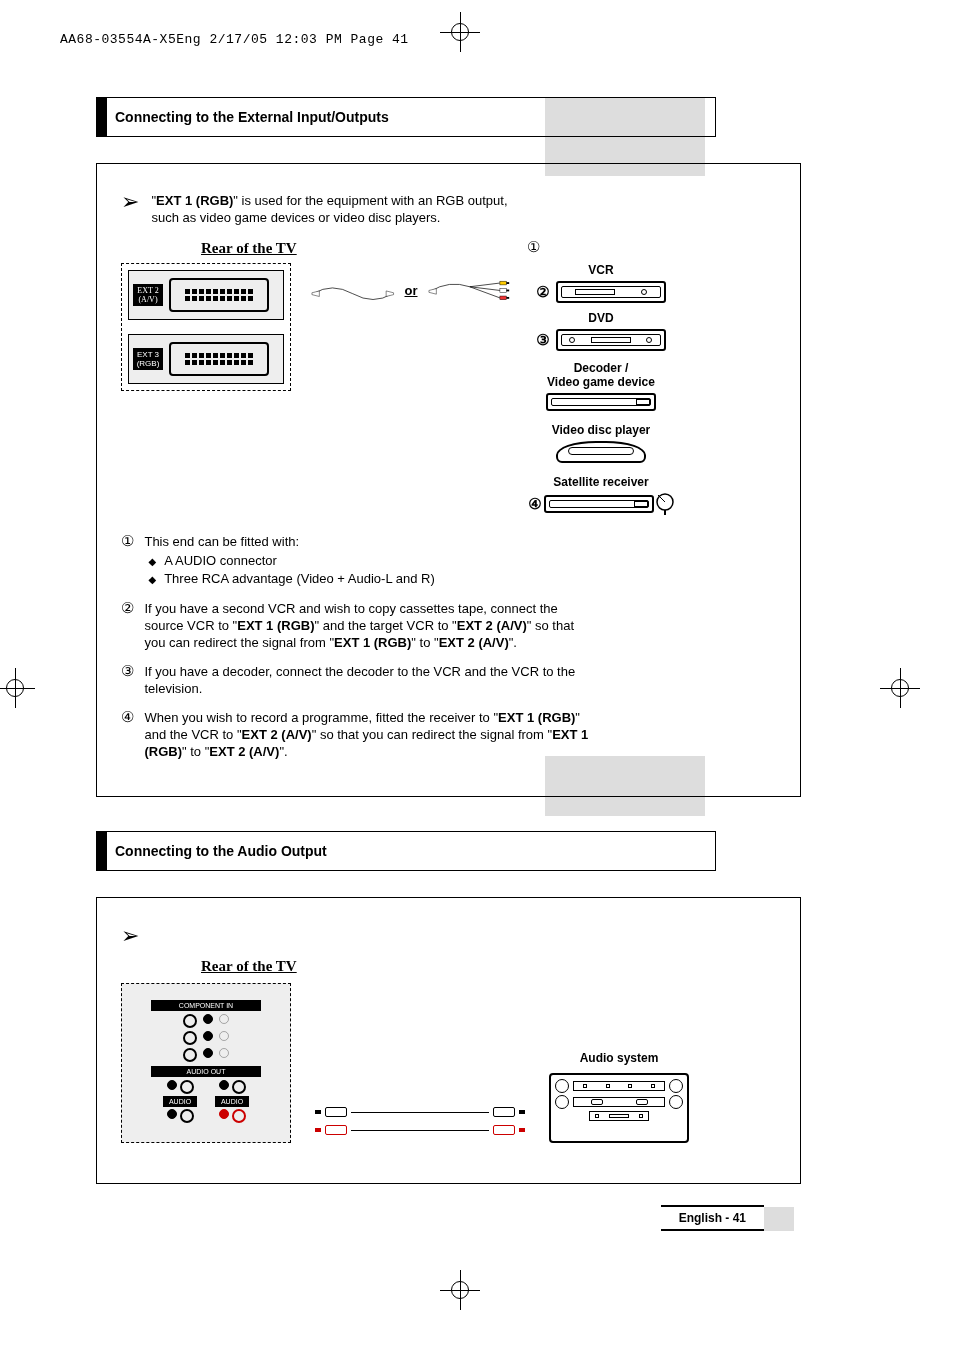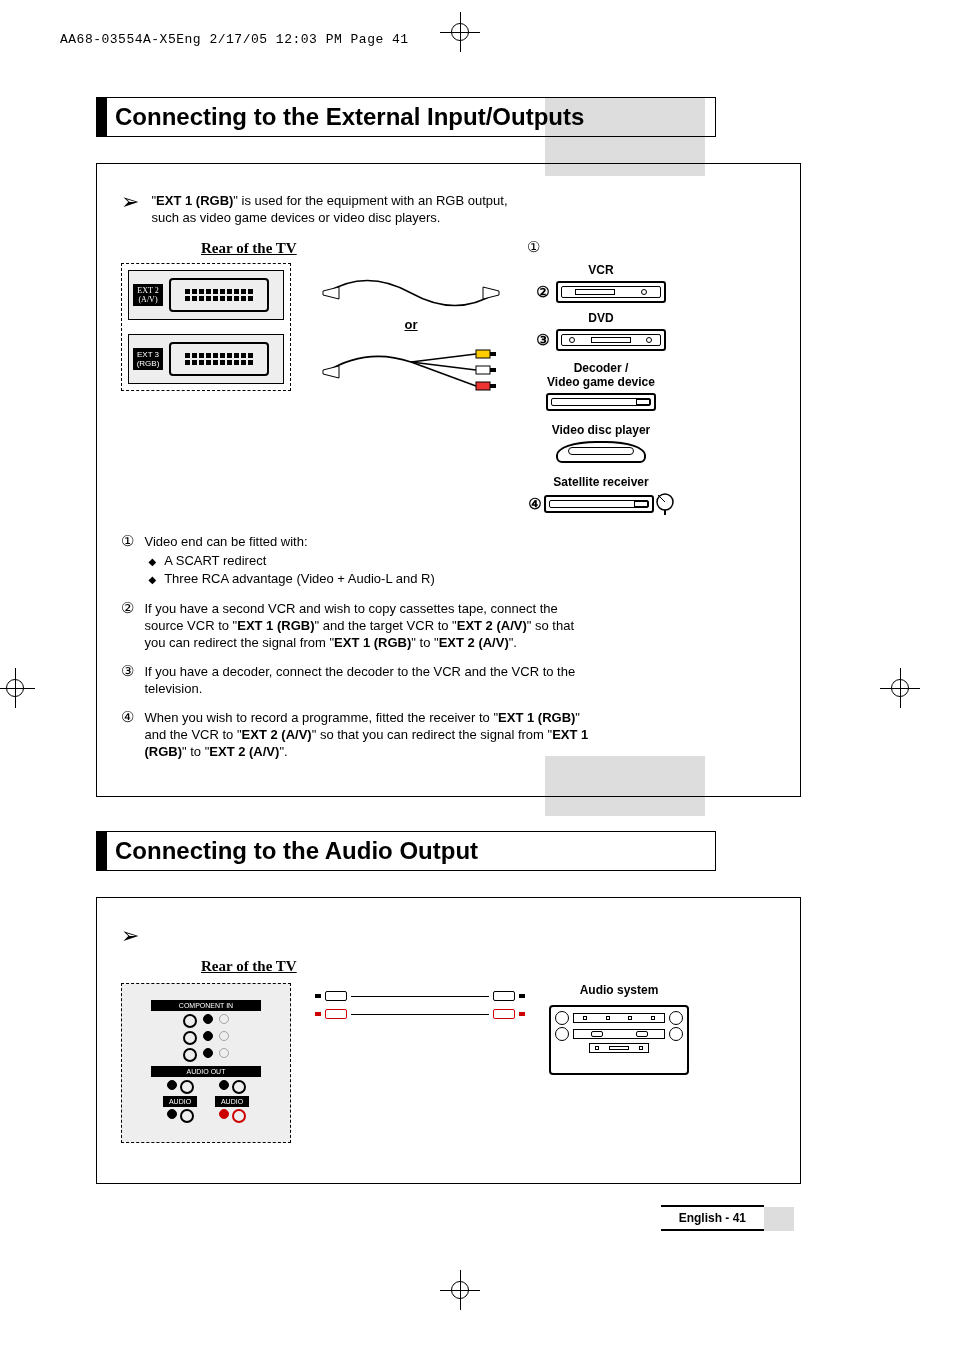--- a/index.html
+++ b/index.html
@@ -32,21 +32,21 @@
   .section-title-box {
     border: 1px solid #000;
     display: flex;
     align-items: stretch;
     height: 40px;
     margin-left: 36px;
     width: 620px;
   }
   .section-title-box .bar { width: 10px; background: #000; margin-right: 4px; }
   .section-title-box h2 {
-    font-size: 24px;
+    font-size: 14px;
     font-weight: bold;
     line-height: 38px;
     padding-left: 4px;
   }
   .grey-sidebar { position: absolute; top: 98px; left: 545px; width: 160px; height: 78px; background: #ddd; z-index: -1; }
   .grey-sidebar2 { position: absolute; top: 756px; left: 545px; width: 160px; height: 60px; background: #ddd; z-index: -1; }
 
   .content-box {
     border: 1px solid #000;
     margin-left: 36px;
@@ -116,21 +116,21 @@
     height: 34px;
     display: flex; flex-direction: column; gap: 2px;
     align-items: center; justify-content: center;
   }
   .pin-row { display: flex; gap: 2px; }
   .pin-row span { width: 5px; height: 5px; background: #000; }
 
   .cable-area {
     width: 200px;
     display: flex;
-    flex-direction: column;
+    flex-direction: row;
     align-items: center;
     gap: 10px;
     position: relative;
   }
   .cable-svg { width: 180px; height: 44px; }
   .or-label { font-size: 13px; font-weight: bold; text-decoration: underline; }
   .circled-num { font-family: "Times New Roman", serif; font-size: 15px; }
 
   .device-col {
     width: 140px;
@@ -382,23 +382,23 @@
             <line x1="9" y1="17" x2="9" y2="22" stroke="#000" stroke-width="2"></line>
           </svg>
       </div>
     </div>
   </div>
 
   <div class="numbered-list">
     <div class="numbered-item">
       <span class="num">①</span>
       <div>
-        <span>Video end can be fitted with:</span>
+        <span>This end can be fitted with:</span>
         <div class="sub-bullets">
-          <div>A SCART redirect</div>
+          <div>A AUDIO connector</div>
           <div>Three RCA advantage (Video + Audio-L and R)</div>
         </div>
       </div>
     </div>
     <div class="numbered-item">
       <span class="num">②</span>
       <div>
         <span>If you have a second VCR and wish to copy cassettes tape, connect the source VCR to "</span><span class="bold">EXT 1 (RGB)</span><span>" and the target VCR to "</span><span class="bold">EXT 2 (A/V)</span><span>" so that you can redirect the signal from "</span><span class="bold">EXT 1 (RGB)</span><span>" to "</span><span class="bold">EXT 2 (A/V)</span><span>".</span>
       </div>
     </div>
@@ -421,21 +421,21 @@
   <div class="bar"></div>
   <h2>Connecting to the Audio Output</h2>
 </div>
 
 <div class="content-box" style="padding-bottom:40px;">
   <div class="arrow-note">
     <span class="arrow-glyph">➢</span>
   </div>
   <div class="rear-label">Rear of the TV</div>
 
-  <div class="diagram-row" style="align-items:flex-start; gap:24px; margin-top:8px;">
+  <div class="diagram-row" style="align-items:flex-end; gap:24px; margin-top:8px;">
     <div class="audio-panel">
       <div class="comp-block">
         <div class="comp-lbl">COMPONENT IN</div>
         <div class="jack-row">
             <div class="jack"></div>
             <div class="jack small filled"></div>
             <div class="jack small" style="opacity:.3;"></div>
           </div>
         <div class="jack-row">
             <div class="jack"></div>

